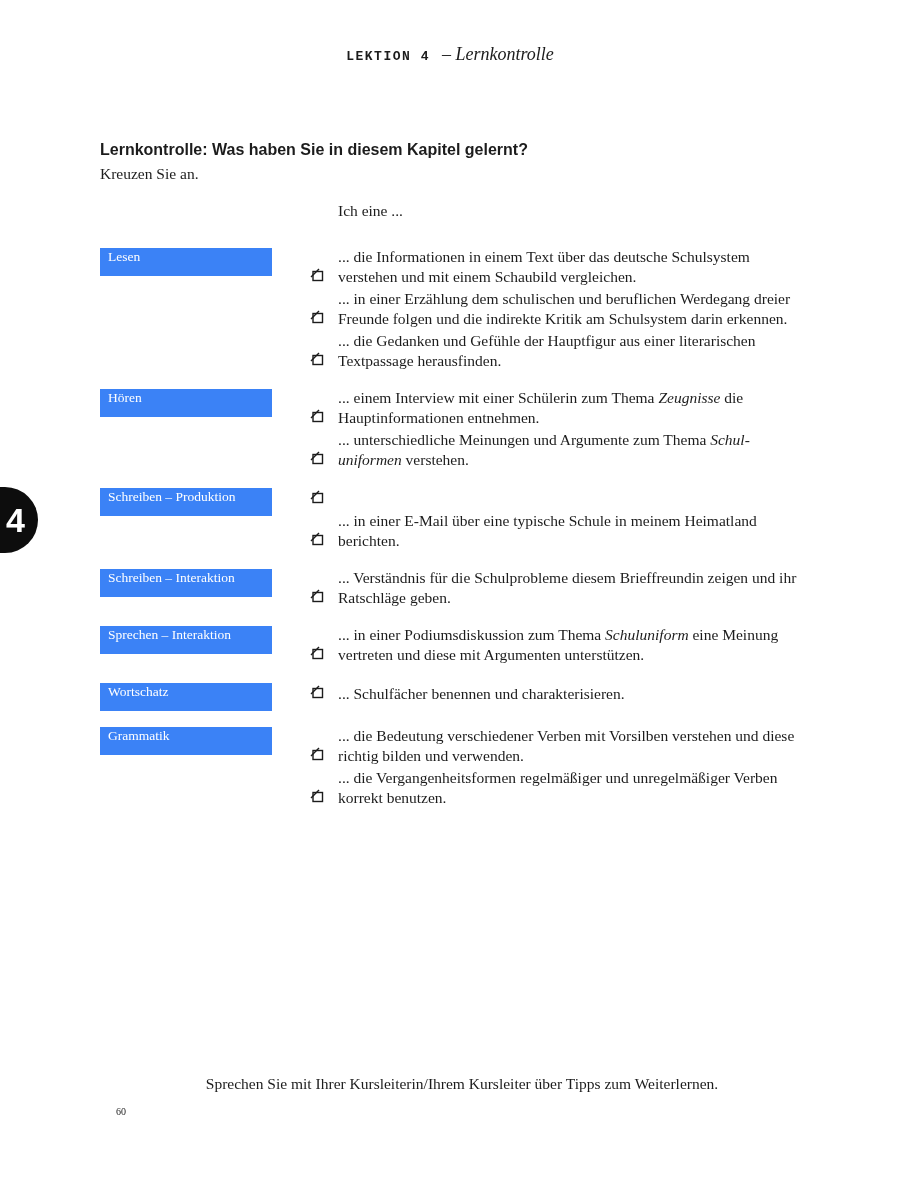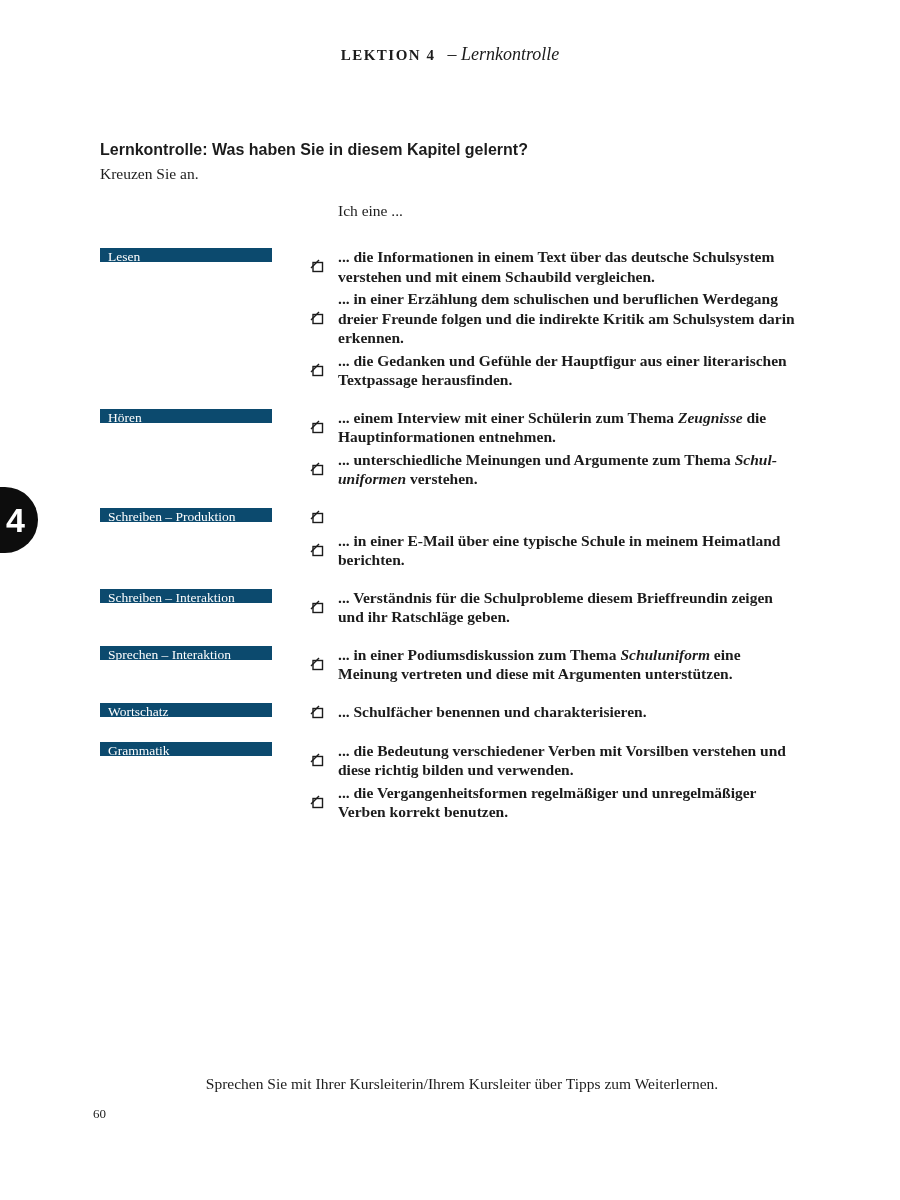--- a/index.html
+++ b/index.html
@@ -16,23 +16,23 @@
   
   .page-header {
     position: absolute;
     top: 44px;
     left: 0;
     width: 100%;
     text-align: center;
     white-space: nowrap;
   }
   .lektion {
-    font-family: Liberation Serif, serif;
+    font-family: Liberation Mono, monospace;
     font-weight: bold;
-    font-size: 15px;
+    font-size: 13px;
     letter-spacing: 1.5px;
   }
   .header-sub {
     font-size: 18px;
     font-style: italic;
     margin-left: 8px;
   }
 
   
   .chapter-tab {
@@ -81,37 +81,36 @@
 
   
   .section {
     display: flex;
     align-items: flex-start;
     margin-bottom: 15px;
   }
   .label-box {
     width: 164px;
     padding-left: 8px;
-    height: 14px;
+    height: 28px;
     line-height: 17px;
-    background: #0c4a6e;
+    background: #3b82f6;
     color: #ffffff;
     font-size: 13.5px;
     flex: 0 0 auto;
     margin-top: 1px;
   }
   .items {
     margin-left: 38px;
     flex: 1 1 auto;
   }
   .item-row {
     display: flex;
-    align-items: center;
+    align-items: flex-end;
     margin-bottom: 3px;
-    font-weight: bold;
   }
   .checkbox {
     flex: 0 0 auto;
     width: 16px;
     margin-right: 12px;
     margin-top: 3px;
     cursor: pointer;
   }
   .item-text {
     width: 462px;
@@ -124,23 +123,23 @@
   .footer-note {
     position: absolute;
     top: 1075px;
     left: 12px;
     width: 900px;
     text-align: center;
     font-size: 15.5px;
   }
   .page-number {
     position: absolute;
-    left: 93px;
+    left: 116px;
     top: 1106px;
-    font-size: 13px;
+    font-size: 10px;
   }
 </style>
 </head>
 <body>
 
 <div class="page-header">
   <span class="lektion">LEKTION 4</span>
   <span class="header-sub">– Lernkontrolle</span>
 </div>
 

